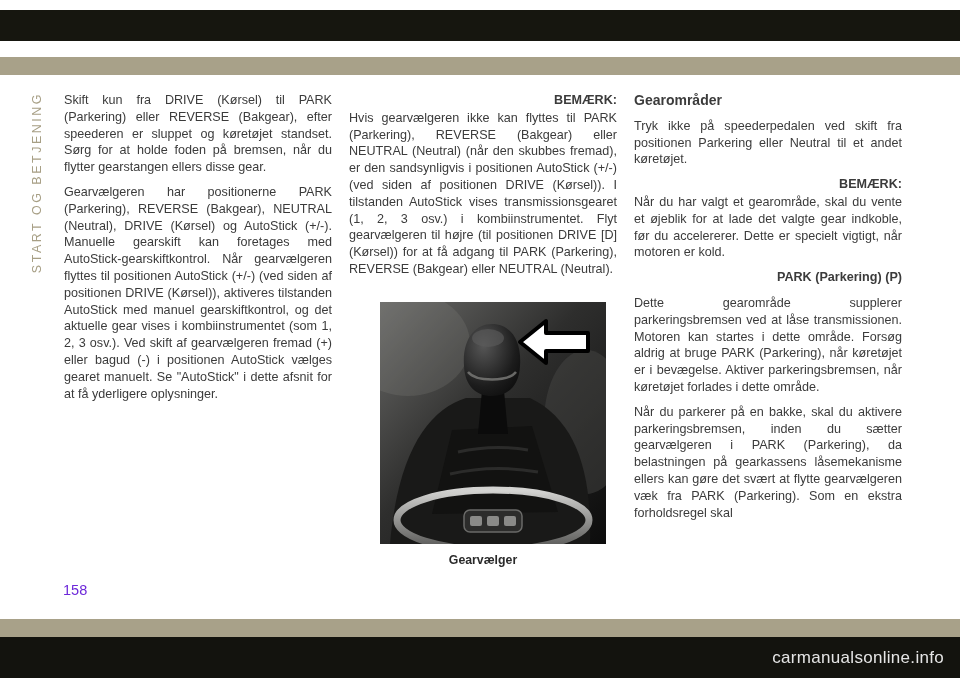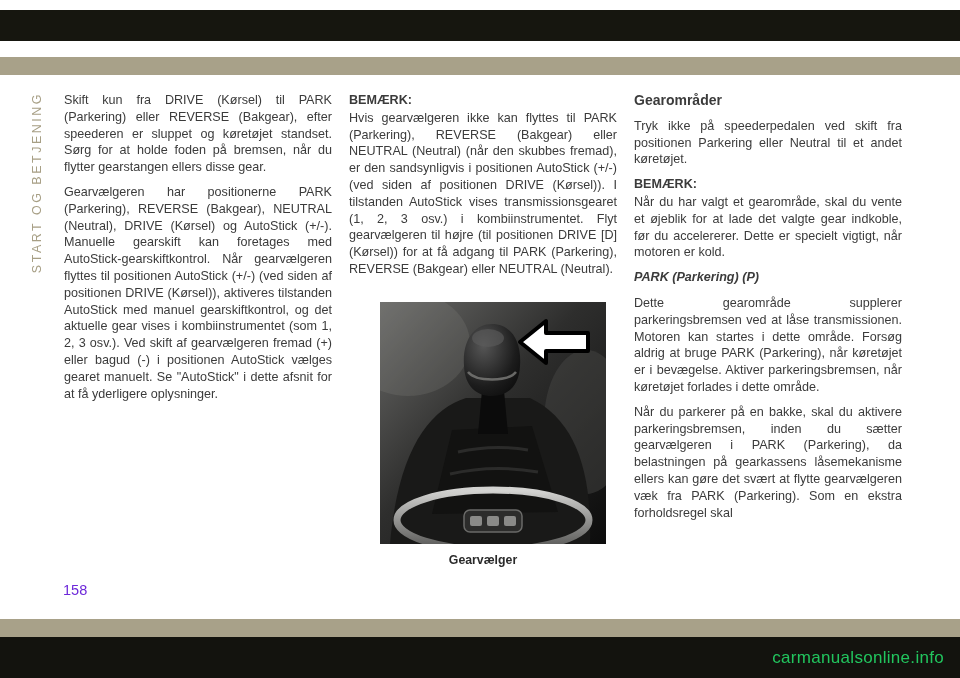--- a/index.html
+++ b/index.html
@@ -9,40 +9,40 @@
     position: relative;
     background: #ffffff;
     font-family: "Liberation Sans", sans-serif;
     overflow: hidden;
   }
   .top-bar   { position:absolute; top:10px;  left:0; width:960px; height:31px; background:#16160f; }
   .top-band  { position:absolute; top:57px;  left:0; width:960px; height:18px; background:#a8a189; }
   .bottom-band{position:absolute; top:619px; left:0; width:960px; height:18px; background:#a8a189; }
   .bottom-bar{ position:absolute; top:637px; left:0; width:960px; height:41px; background:#13130e;
                display:flex; align-items:center; justify-content:flex-end; padding-right:16px; }
-  .watermark { color:#22c55e; font-size:17px; letter-spacing:0.3px; }
+  .watermark { color:#e5e5e5; font-size:17px; letter-spacing:0.3px; }
 
   .vertical-label {
     position:absolute; left:30px; top:92px;
     writing-mode: vertical-rl; transform: rotate(180deg);
     color:#a79f85; font-size:12.5px; letter-spacing:2.5px; white-space:nowrap;
   }
 
   .content {
     position:absolute; top:92px; left:64px; width:838px;
     display:flex; gap:17px;
     color:#3b3b3b; font-size:12.6px; line-height:16.8px;
     text-align: justify;
     hyphens: auto;
   }
   .col { width:268px; }
   .para   { margin:0 0 8px 0; }
-  .h-note { font-weight:bold; margin:0 0 1px 0; text-align:left; }
+  .h-note { font-weight:bold; margin:0 0 1px 0; text-align:right; }
   .h-main { font-weight:bold; font-size:14px; margin:0 0 9px 0; text-align:left; }
-  .h-sub  { font-weight:bold; margin:4px 0 9px 0; text-align:left;font-style:italic; }
+  .h-sub  { font-weight:bold; margin:4px 0 9px 0; text-align:right; }
 
   figure { margin:14px auto 0 auto; width:226px; padding:10px; }
   figure svg { display:block; }
   figcaption {
     font-weight:bold; text-align:center; font-size:12.3px;
     margin-top:8px; color:#2a2a2a;
   }
   .page-number { position:absolute; left:63px; top:582px; font-size:14.5px; color:#6d28d9; }
 </style>
 </head>

